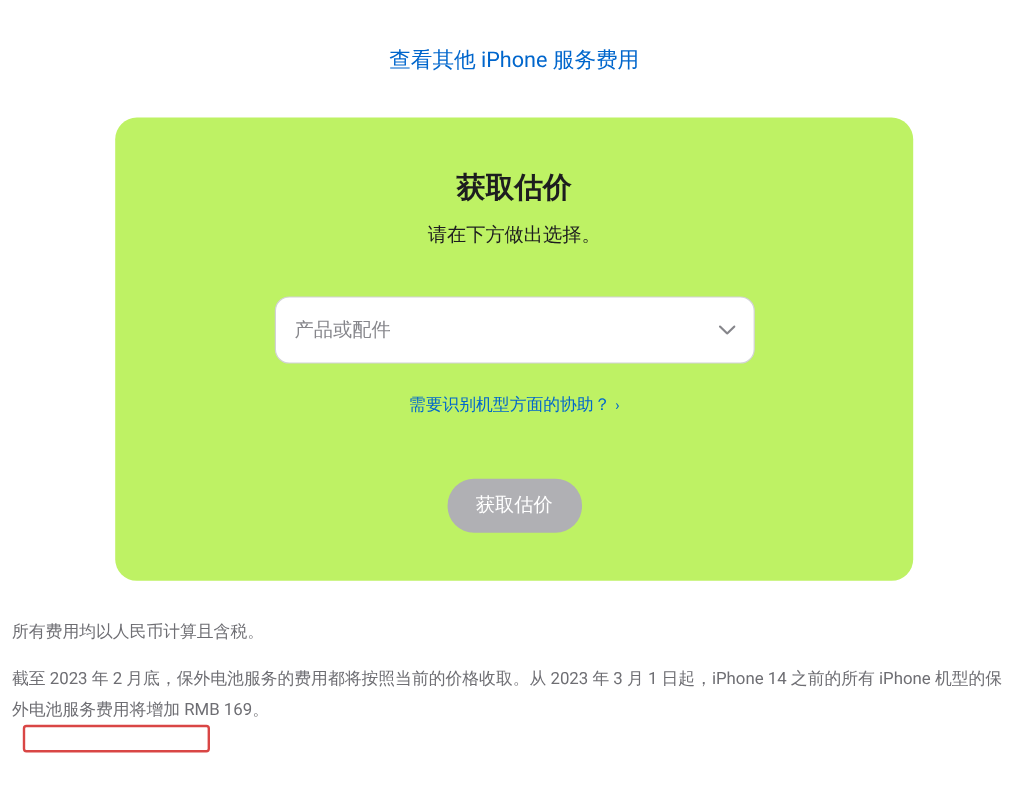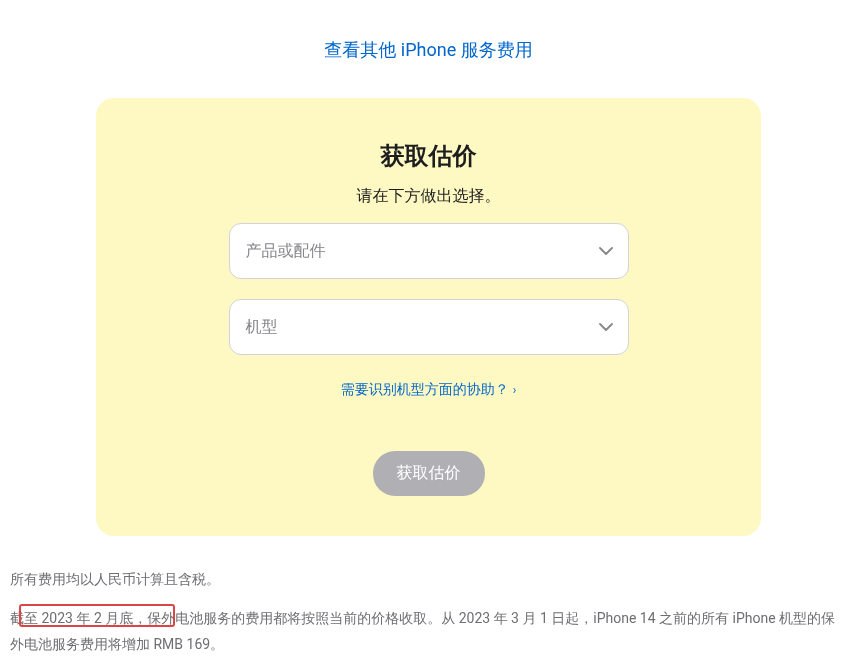--- a/index.html
+++ b/index.html
@@ -18,37 +18,37 @@
       text-align: center;
       padding-top: 38px;
       padding-bottom: 20px;
     }
     .top-link a {
       color: #0066cc;
       text-decoration: none;
       font-size: 18px;
     }
     .card {
-      background-color: #fef9c3;
+      background-color: #bef264;
       border-radius: 18px;
       width: 665px;
       margin: 16px auto 0 auto;
       padding: 42px 30px 40px 30px;
       text-align: center;
     }
     .card-title {
       font-size: 24px;
       font-weight: 600;
       color: #1d1d1f;
       margin-bottom: 14px;
     }
     .card-subtitle {
       font-size: 16px;
       color: #1d1d1f;
-      margin-bottom: 16px;
+      margin-bottom: 40px;
     }
     .select-wrapper {
       position: relative;
       width: 400px;
       margin: 0 auto 20px auto;
     }
     .select-box {
       width: 100%;
       height: 56px;
       background-color: #ffffff;
@@ -133,30 +133,20 @@
     <div class="select-box">
       <span>产品或配件</span>
     </div>
     <span class="chevron">
       <svg viewBox="0 0 14 8" fill="none">
           <path d="M1 1L7 7L13 1" stroke="#86868b" stroke-width="1.8" stroke-linecap="round" stroke-linejoin="round"></path>
         </svg>
     </span>
   </div>
 
-  <div class="select-wrapper">
-    <div class="select-box">
-      <span>机型</span>
-    </div>
-    <span class="chevron">
-      <svg viewBox="0 0 14 8" fill="none">
-          <path d="M1 1L7 7L13 1" stroke="#86868b" stroke-width="1.8" stroke-linecap="round" stroke-linejoin="round"></path>
-        </svg>
-    </span>
-  </div>
 
   <div class="help-link">
     <a href="#">
       <span>需要识别机型方面的协助？</span><span class="arrow">›</span>
     </a>
   </div>
 
   <button class="submit-button">获取估价</button>
 </div>
 

